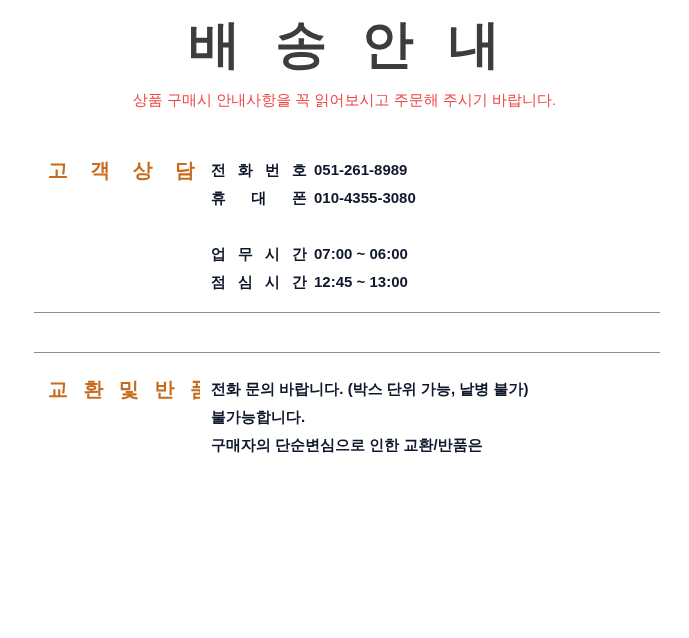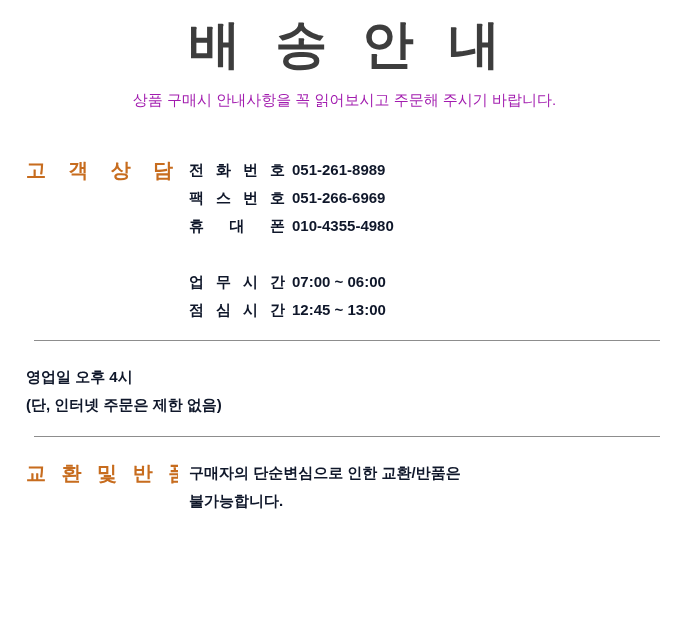--- a/index.html
+++ b/index.html
@@ -23,26 +23,26 @@
     letter-spacing:10px;
     text-indent:10px;
     color:#3d3d3d;
     white-space:nowrap;
   }
   .subtitle {
     margin-top:14px;
     text-align:center;
     font-size:15px;
     line-height:20px;
-    color:#a21caf;
+    color:#ef4444;
   }
   .section {
     display:flex;
     align-items:flex-start;
-    padding:0 29px 0 26px;
+    padding:0 29px 0 48px;
   }
   .section-first { margin-top:46px; }
   .section-label {
     flex:0 0 152px;
     width:152px;
     margin-right:11px;
     color:#c76c1e;
     font-size:20px;
     font-weight:700;
     line-height:28px;
@@ -88,47 +88,41 @@
   <div class="title">배 송 안 내</div>
   <div class="subtitle">상품 구매시 안내사항을 꼭 읽어보시고 주문해 주시기 바랍니다.</div>
 
   <div class="section section-first">
     <div class="section-label">고 객 상 담</div>
     <div class="section-content">
       <div class="info-line">
         <span class="info-label">전 화 번 호</span><span>051-261-8989</span>
       </div>
       <div class="info-line">
-        <span class="info-label">팩 스 번 호</span><span>051-266-6969</span>
-      </div>
-      <div class="info-line">
-        <span class="info-label">휴 대 폰</span><span>010-4355-4980</span>
+        <span class="info-label">휴 대 폰</span><span>010-4355-3080</span>
       </div>
       <div class="info-line blank"></div>
       <div class="info-line">
         <span class="info-label">업 무 시 간</span><span>07:00 ~ 06:00</span>
       </div>
       <div class="info-line">
         <span class="info-label">점 심 시 간</span><span>12:45 ~ 13:00</span>
       </div>
     </div>
   </div>
 
   <hr class="divider">
 
   <div class="section">
-    <div class="section-content">
-      <div class="text-line">영업일 오후 4시</div>
-      <div class="text-line">(단, 인터넷 주문은 제한 없음)</div>
-    </div>
   </div>
 
   <hr class="divider divider-2">
 
   <div class="section">
     <div class="section-label">교 환 및 반 품</div>
     <div class="section-content">
+      <div class="text-line">전화 문의 바랍니다. (박스 단위 가능, 낱병 불가)</div>
+      <div class="text-line">불가능합니다.</div>
       <div class="text-line">구매자의 단순변심으로 인한 교환/반품은</div>
-      <div class="text-line">불가능합니다.</div>
     </div>
   </div>
 
 </div>
 
 </body></html>

